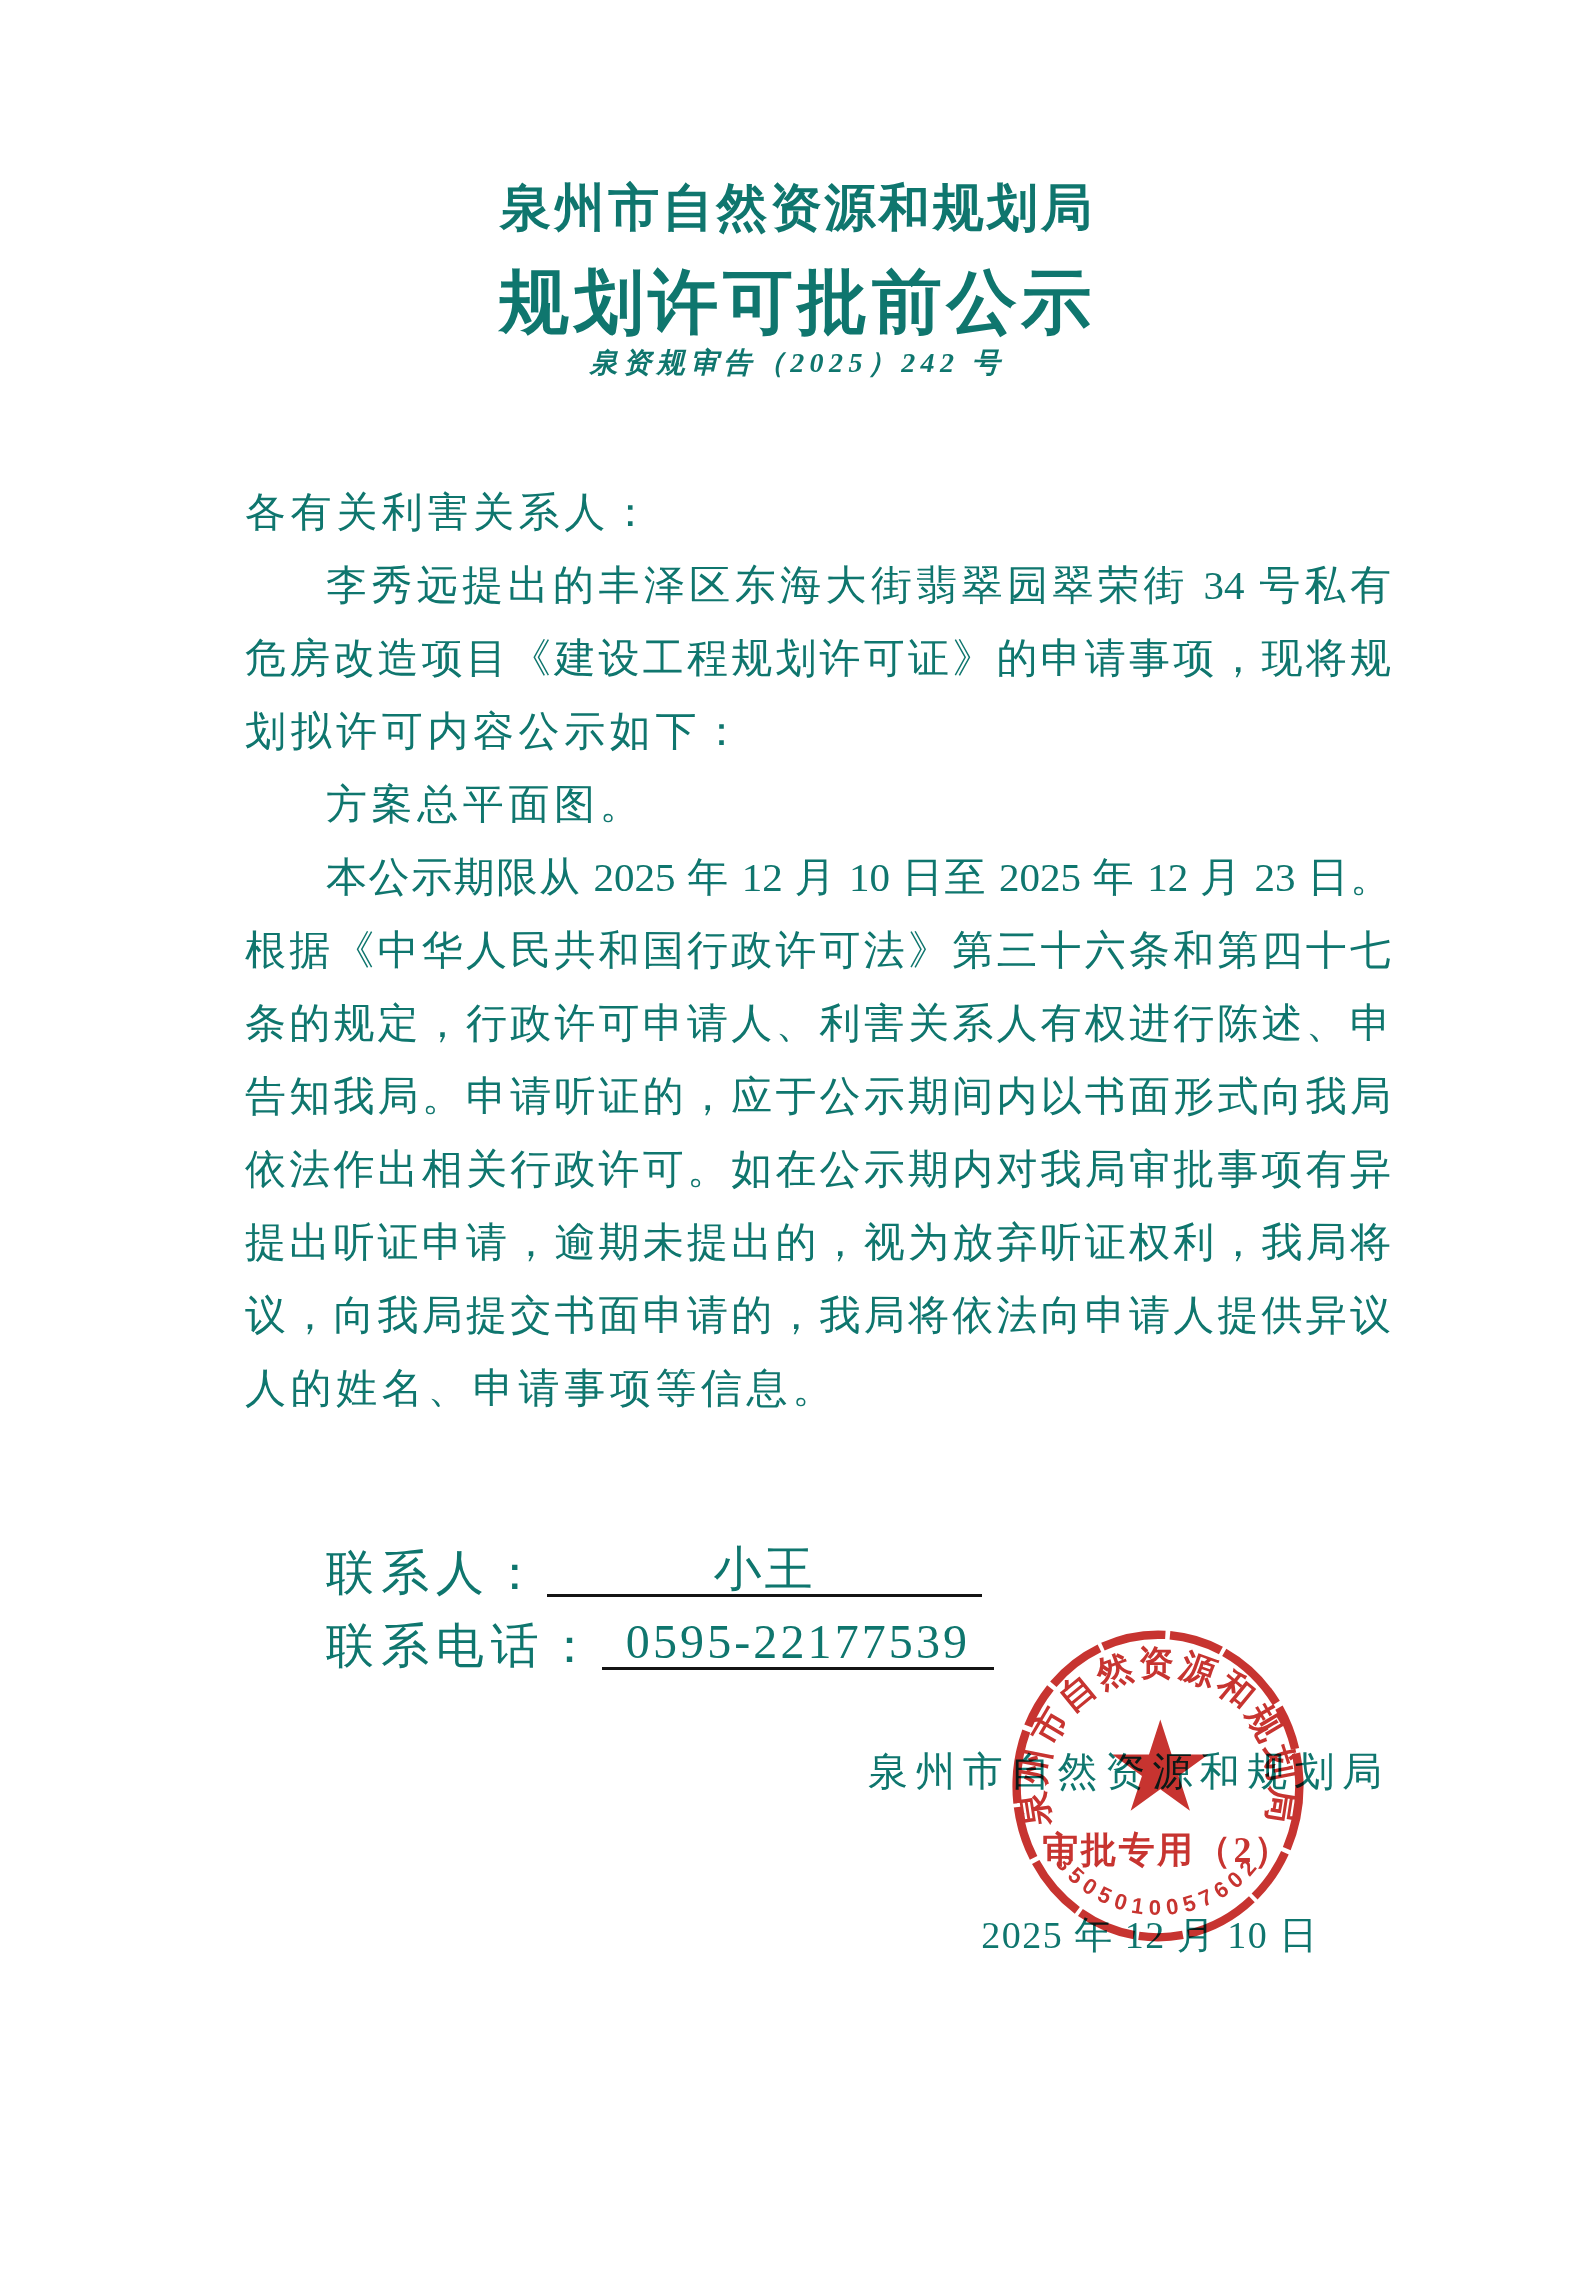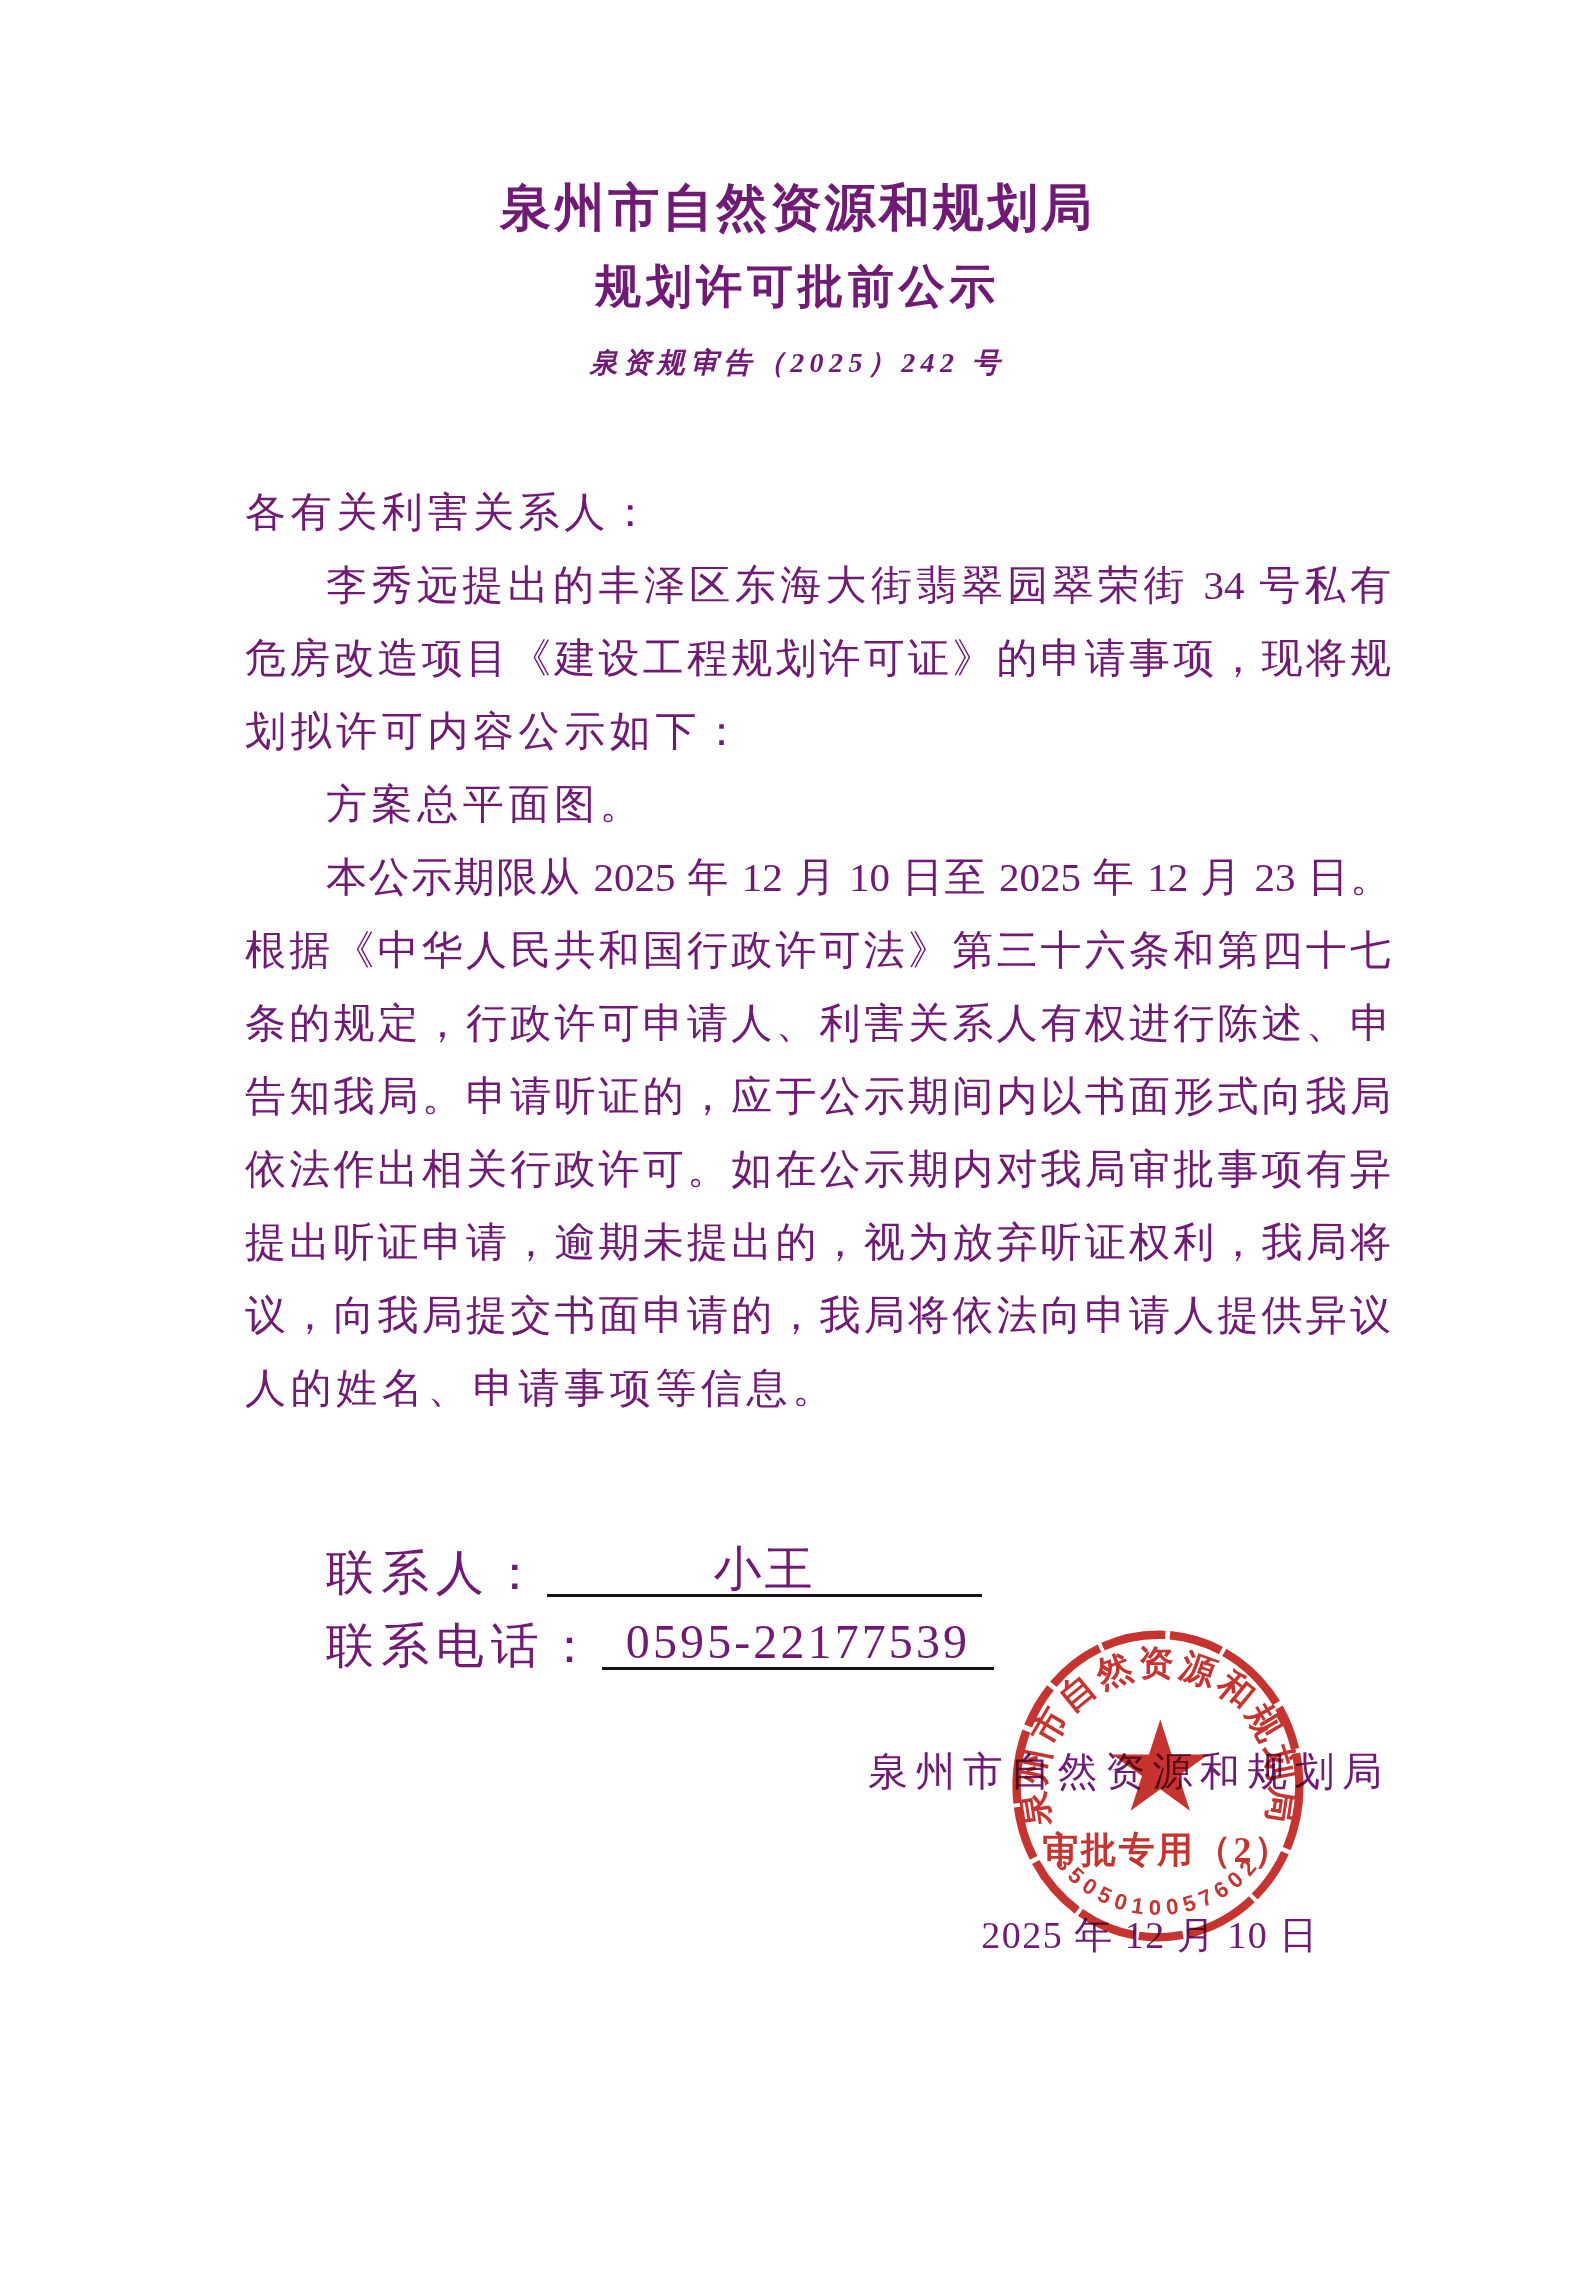--- a/index.html
+++ b/index.html
@@ -2,30 +2,30 @@
 <html style="font-size:12.2px"><head>
 <meta charset="utf-8">
 <style>
   html,body{margin:0;padding:0;background:#ffffff;}
   .page{
     position:relative;
     width:1461px;height:2295px;
     background:#ffffff;
     overflow:hidden;
     font-family:"Liberation Serif","DejaVu Serif",serif;
-    color:#701a75;
+    color:#0f766e;
   }
   .title1{
     position:absolute;top:174px;left:0;width:1595px;
     text-align:center;font-size:51px;font-weight:700;
     letter-spacing:3.1px;margin:0;
   }
   .title2{
     position:absolute;top:256px;left:0;width:1595px;
-    text-align:center;font-size:46px;font-weight:700;
+    text-align:center;font-size:70px;font-weight:700;
     letter-spacing:4.6px;margin:0;
   }
   .docno{
     position:absolute;top:344px;left:0;width:1595px;
     text-align:center;font-size:28px;font-weight:700;
     letter-spacing:5.4px;
     font-style:italic;
   }
   .bodytext{
     position:absolute;top:476px;left:245px;width:1146px;

